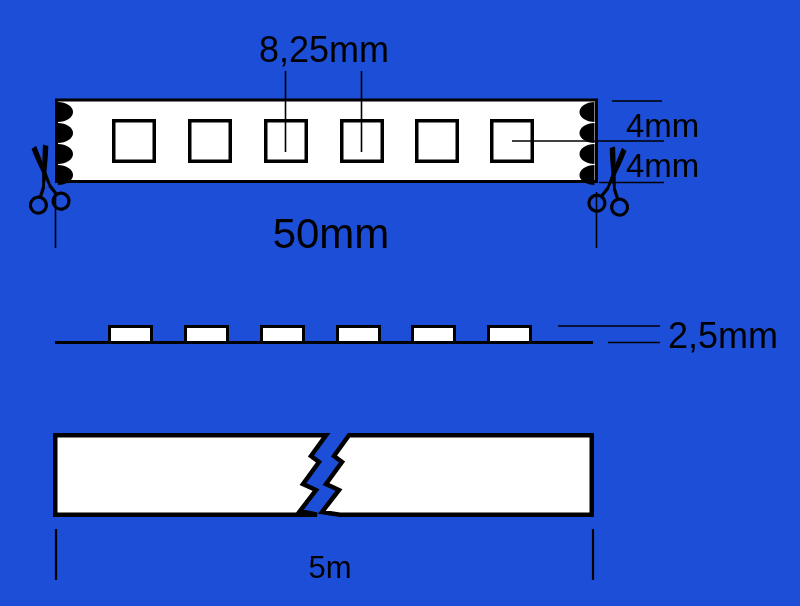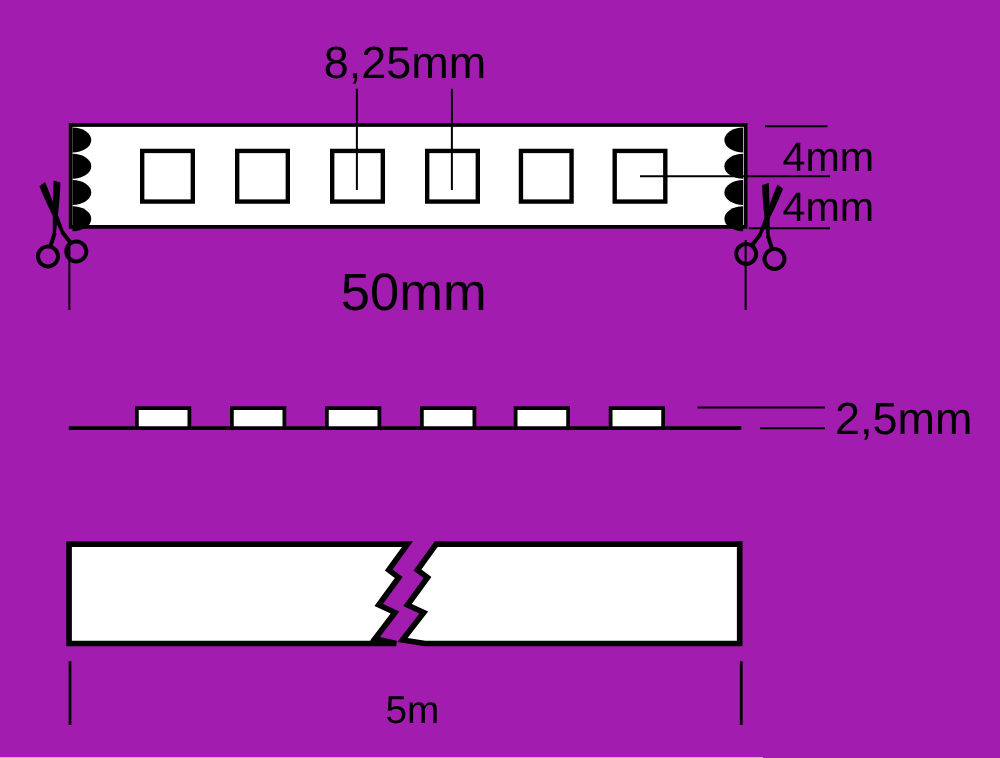--- a/index.html
+++ b/index.html
@@ -1,20 +1,20 @@
 <!DOCTYPE html>
 <html><head>
 <meta charset="utf-8">
 <style>
   html,body { margin:0; padding:0; background:#ffffff; }
   .canvas {
     position: relative;
     width: 800px;
     height: 606px;
-    background: #a21caf;
+    background: #1d4ed8;
     font-family: "Liberation Sans", sans-serif;
   }
   svg { display:block; }
   text {
     font-family: "Liberation Sans", sans-serif;
     fill: #000000;
   }
   .lbl-pitch     { font-size: 36px; }
   .lbl-width     { font-size: 33px; }
   .lbl-segment   { font-size: 42px; }

